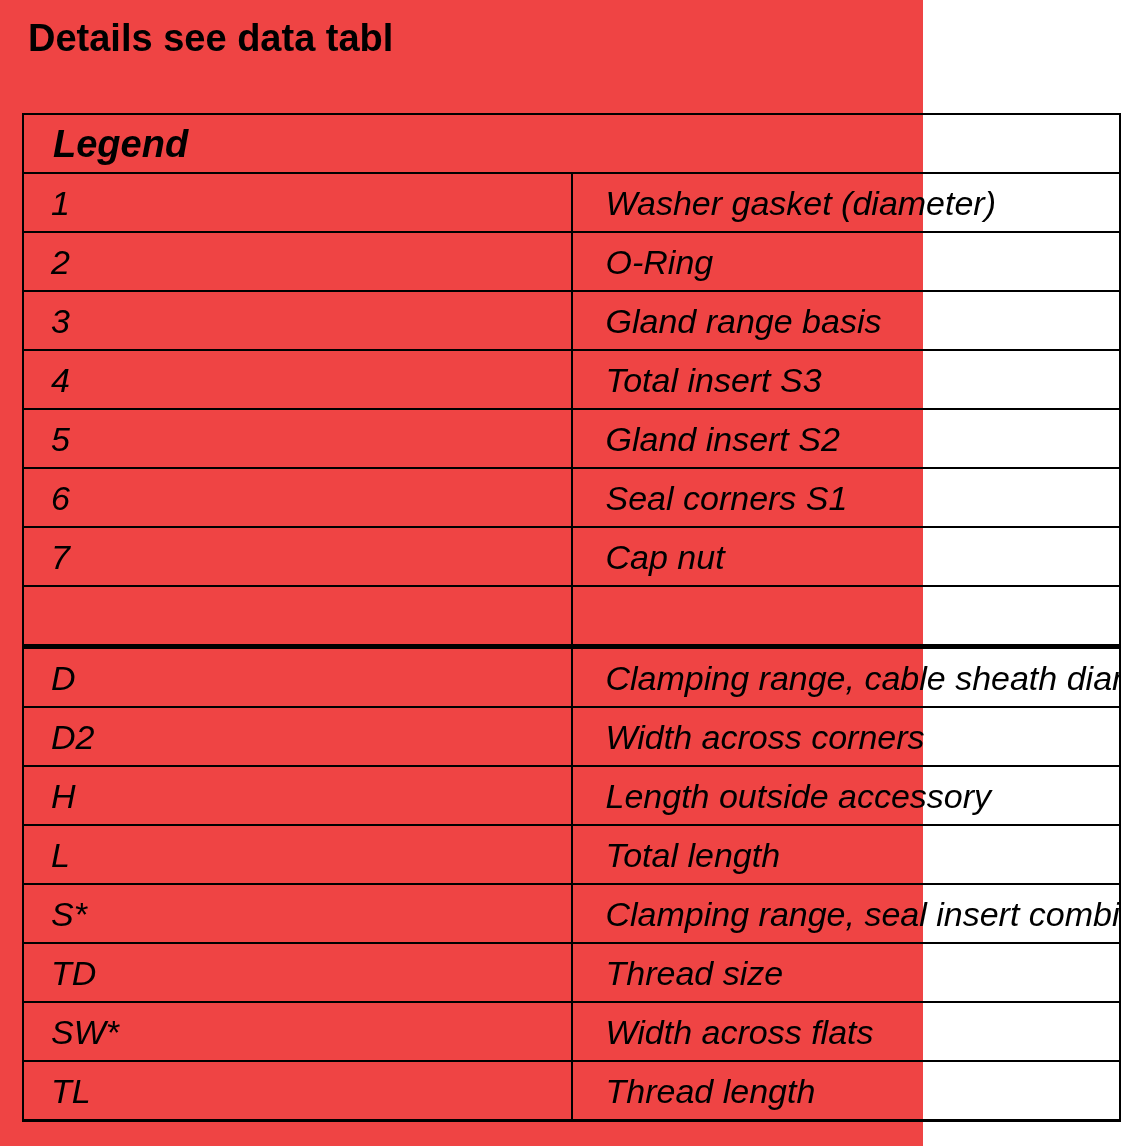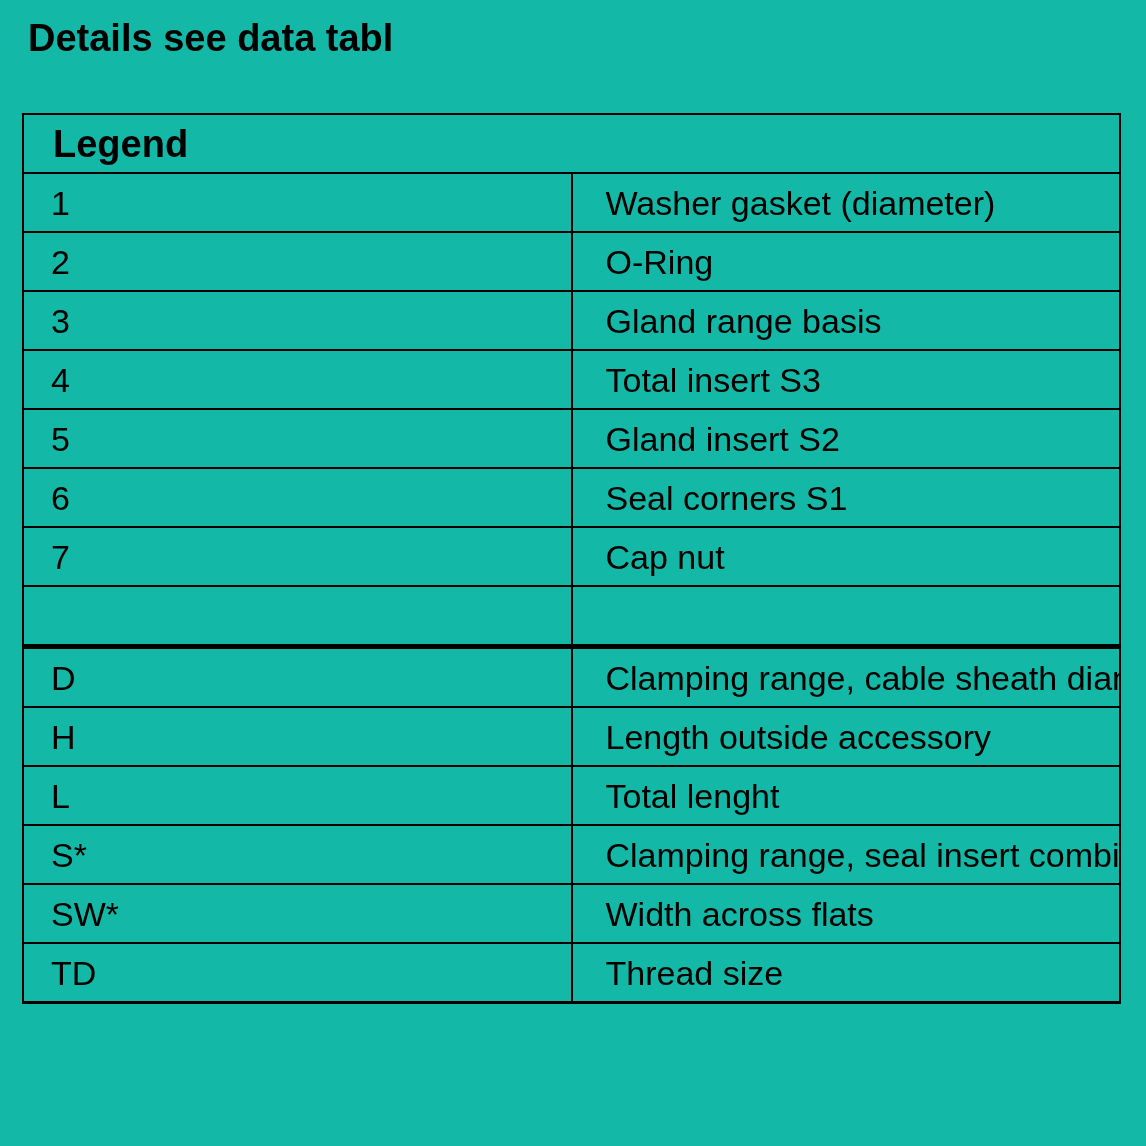--- a/index.html
+++ b/index.html
@@ -7,23 +7,23 @@
     padding: 0;
     background: #ffffff;
     width: 1146px;
     height: 1146px;
     overflow: hidden;
     font-family: "Liberation Sans", sans-serif;
     color: #000000;
   }
   .page {
     position: relative;
-    width: 1146px;
+    width: 923px;
     height: 1146px;
-    background: #14b8a6;
+    background: #ef4444;
   }
   .heading {
     position: absolute;
     left: 28px;
     top: 18px;
     margin: 0;
     font-size: 38px;
     line-height: 40px;
     font-weight: bold;
     letter-spacing: 0;
@@ -41,20 +41,21 @@
   }
   table.legend-table td {
     border: 2px solid #000000;
     height: 57px;
     vertical-align: middle;
     font-size: 34px;
     line-height: 38px;
     padding: 0 8px 0 33px;
     overflow: hidden;
     white-space: nowrap;
+    font-style: italic;
   }
   table.legend-table td.key-cell {
     width: 148px;
     padding-left: 27px;
   }
   table.legend-table tr.header-row td.title-cell {
     font-weight: bold;
     font-size: 38px;
     padding-left: 29px;
   }
@@ -105,34 +106,42 @@
         </tr>
         <tr class="spacer-row">
           <td class="key-cell"></td>
           <td class="desc-cell"></td>
         </tr>
         <tr>
           <td class="key-cell">D</td>
           <td class="desc-cell">Clamping range, cable sheath diameter</td>
         </tr>
         <tr>
+          <td class="key-cell">D2</td>
+          <td class="desc-cell">Width across corners</td>
+        </tr>
+        <tr>
           <td class="key-cell">H</td>
           <td class="desc-cell">Length outside accessory</td>
         </tr>
         <tr>
           <td class="key-cell">L</td>
-          <td class="desc-cell">Total lenght</td>
+          <td class="desc-cell">Total length</td>
         </tr>
         <tr>
           <td class="key-cell">S*</td>
           <td class="desc-cell">Clamping range, seal insert combinations</td>
         </tr>
         <tr>
+          <td class="key-cell">TD</td>
+          <td class="desc-cell">Thread size</td>
+        </tr>
+        <tr>
           <td class="key-cell">SW*</td>
           <td class="desc-cell">Width across flats</td>
         </tr>
         <tr>
-          <td class="key-cell">TD</td>
-          <td class="desc-cell">Thread size</td>
+          <td class="key-cell">TL</td>
+          <td class="desc-cell">Thread length</td>
         </tr>
       </tbody>
   </table>
 </div>
 
 </body></html>

